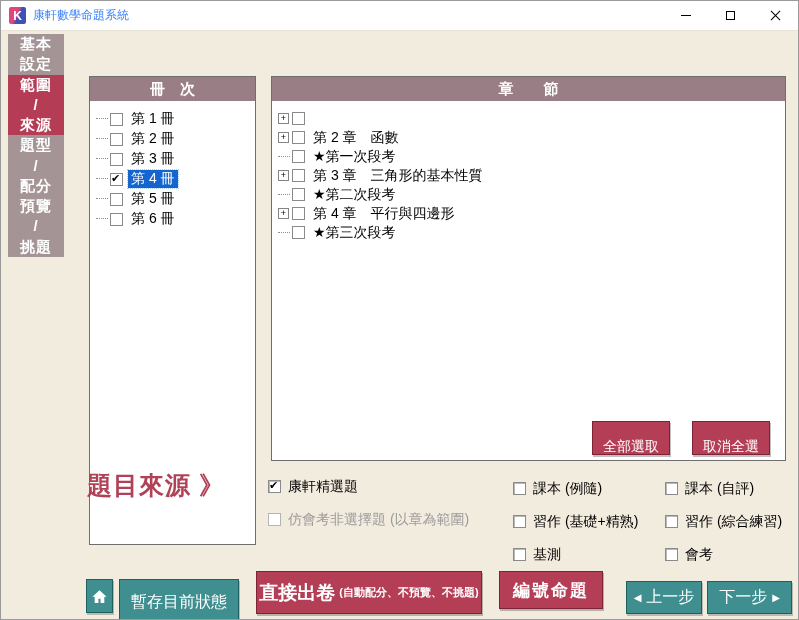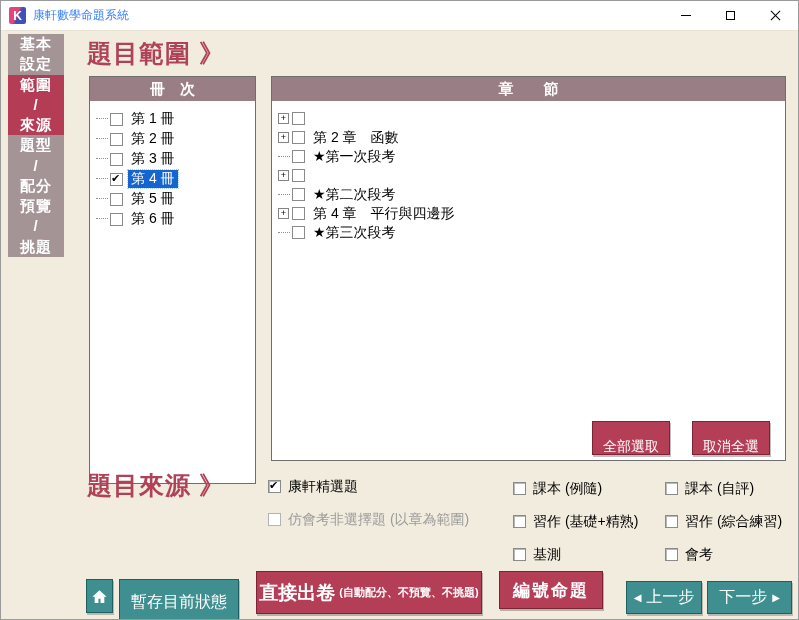--- a/index.html
+++ b/index.html
@@ -28,21 +28,21 @@
   .side-tab { background:#a49496; color:#fff; font-weight:bold; font-size:15px; line-height:1.35; text-align:center; white-space:pre-line; display:flex; align-items:center; justify-content:center; letter-spacing:1px; cursor:pointer; }
   .side-tab.active { background:#b53c55; }
 
   
   .section-heading { position:absolute; left:86px; color:#b04257; font-size:25px; font-weight:bold; letter-spacing:1px; }
   .h-range { top:6px; }
   .h-source { top:438px; }
 
   
   .panel { position:absolute; top:45px; border:1px solid #6e6e6e; background:#fff; display:flex; flex-direction:column; }
-  .panel-volume { left:88px; width:167px; height:408px; }
+  .panel-volume { left:88px; width:167px; height:469px; }
   .panel-chapter { left:270px; width:515px; height:385px; }
   .panel-header { height:24px; background:#9a7e86; color:#fff; font-size:15px; font-weight:bold; display:flex; align-items:center; justify-content:center; flex:none; }
   .panel-body { flex:1; position:relative; overflow:hidden; }
 
   
   .tree { padding:8px 2px 0 6px; font-size:14px; color:#000; }
   .trow { display:flex; align-items:center; height:20px; cursor:pointer; }
   .chap .trow { height:19px; }
   .stub { width:12px; height:8px; border-bottom:1px dotted #8f8f8f; margin:-8px 2px 0 0; flex:none; }
   .expander { width:11px; height:11px; border:1px solid #848484; background:#fff; display:none; align-items:center; justify-content:center; margin-right:3px; flex:none; font-size:9px; line-height:1; color:#000; cursor:pointer; }
@@ -115,21 +115,20 @@
 
         <div class="side-tab">題型
 /
 配分</div>
 
         <div class="side-tab">預覽
 /
 挑題</div>
       </div>
 
-    <div class="section-heading h-range">題目範圍 》</div>
 
     <div class="panel panel-volume">
       <div class="panel-header">冊　次</div>
       <div class="panel-body">
         <div class="tree vol">
 
             <div class="trow">
               <span class="stub"></span>
               <span class="cb"></span>
               <span class="lbl">第 1 冊</span>
@@ -190,20 +189,21 @@
 
               <span class="stub"></span>
               <span class="cb"></span>
               <span class="lbl">★第一次段考</span>
             </div>
 
             <div class="trow expandable">
               <span class="expander"></span>
 
               <span class="cb"></span>
+              <span class="lbl">第 3 章　三角形的基本性質</span>
             </div>
 
             <div class="trow">
 
               <span class="stub"></span>
               <span class="cb"></span>
               <span class="lbl">★第二次段考</span>
             </div>
 
             <div class="trow expandable">

